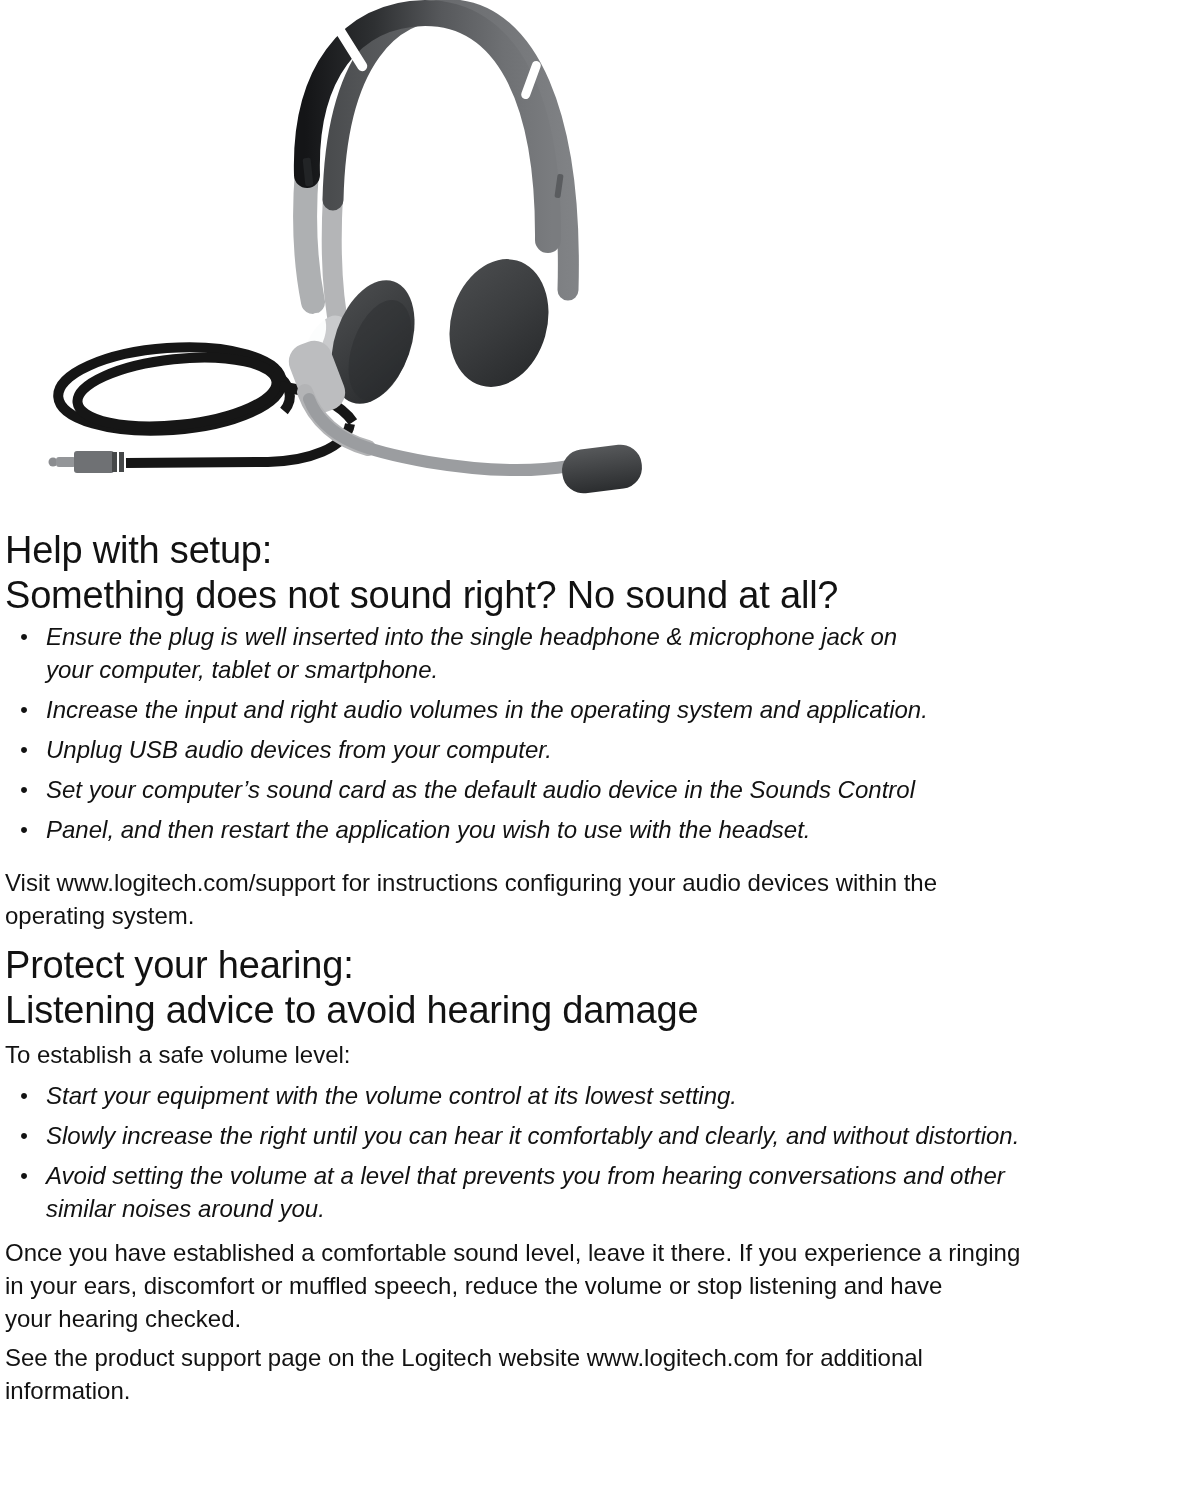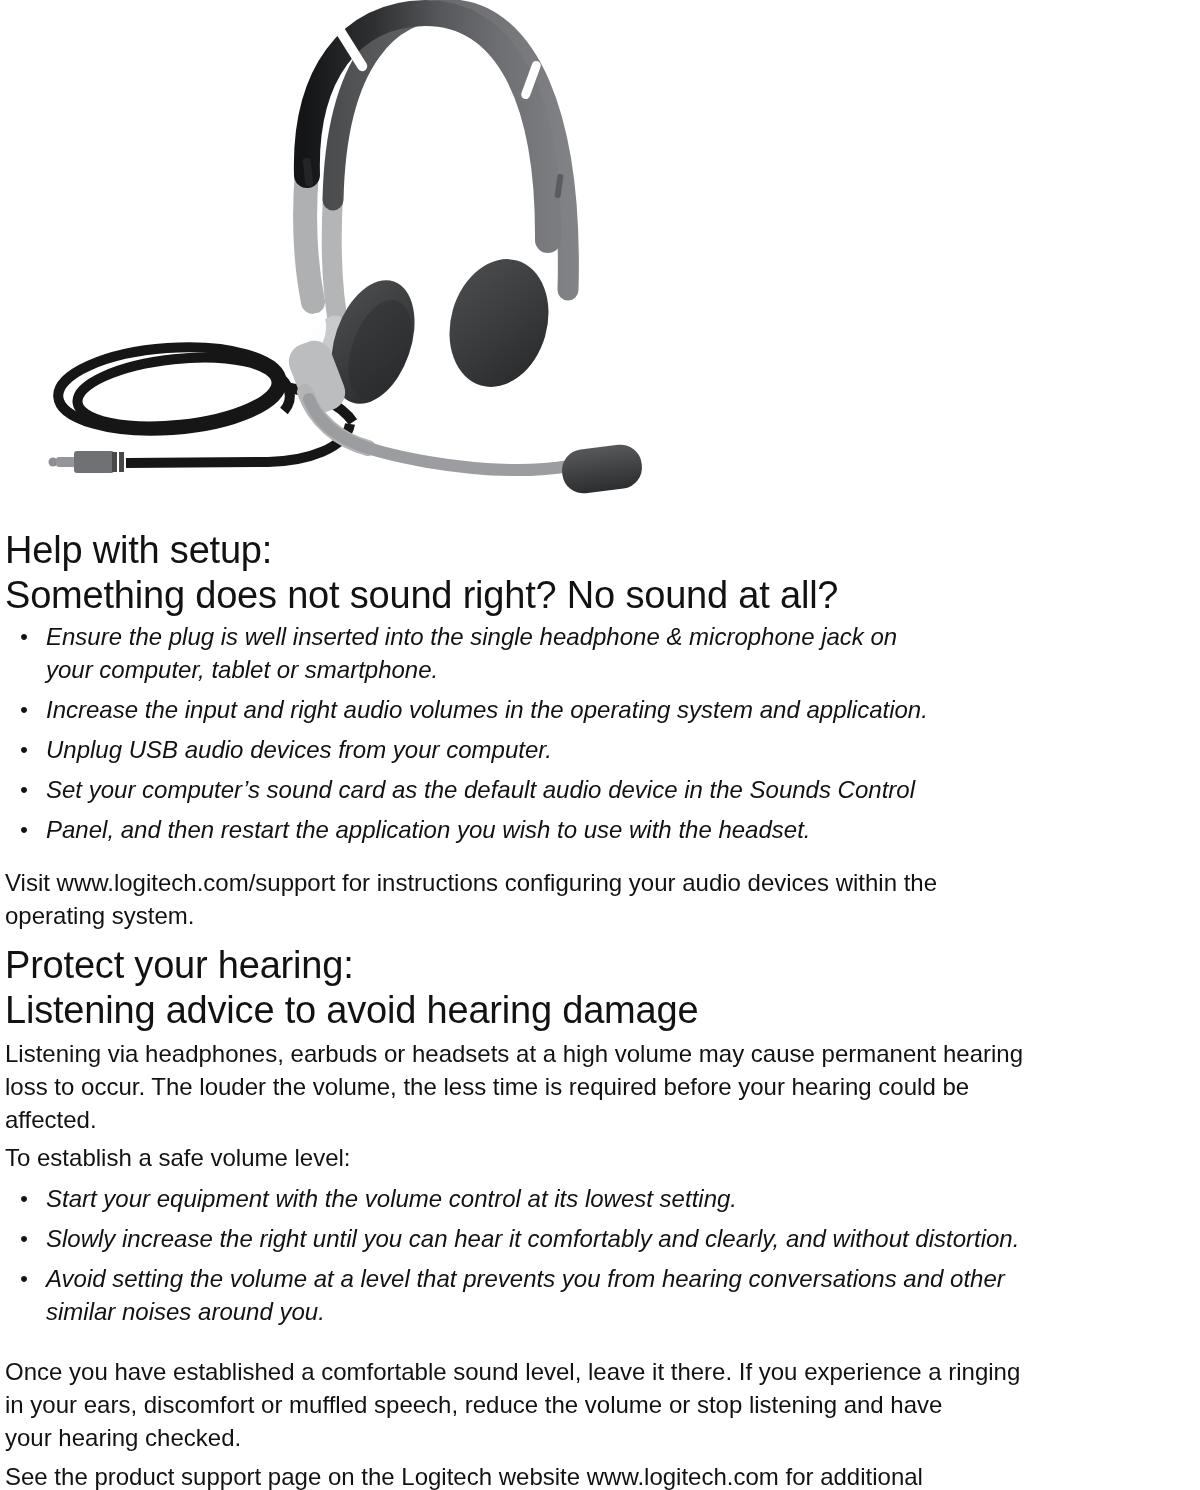--- a/index.html
+++ b/index.html
@@ -32,21 +32,21 @@
     content:"\2022";
     position:absolute;
     left:15px; top:0;
     font-size:22px;
   }
   .note   { margin-top:20px; }
   .section-hearing { margin-top:11px; }
   .intro  { margin-top:4px; }
   .safe   { margin-top:5px; }
   ul.hearing-list { margin-top:8px; }
-  .outro1 { margin-top:27px; }
+  .outro1 { margin-top:11px; }
   .outro2 { margin-top:6px; }
 </style>
 </head>
 <body>
 
 <svg class="illustration" viewBox="0 0 1200 510" xmlns="http://www.w3.org/2000/svg" aria-hidden="true">
   <defs>
     <linearGradient id="gBandA" gradientUnits="userSpaceOnUse" x1="305" y1="140" x2="552" y2="140">
       <stop offset="0" stop-color="#141517"></stop>
       <stop offset="0.28" stop-color="#2e3032"></stop>
@@ -128,23 +128,20 @@
       <li>Set your computer’s sound card as the default audio device in the Sounds Control</li>
       <li>Panel, and then restart the application you wish to use with the headset.</li>
     </ul>
     <p class="body note">Visit www.logitech.com/support for instructions configuring your audio devices within the
 operating system.</p>
   </section>
 
   <section class="section-hearing">
     <div class="h">Protect your hearing:</div>
     <div class="h">Listening advice to avoid hearing damage</div>
-    <p class="body intro">Listening via headphones, earbuds or headsets at a high volume may cause permanent hearing
-loss to occur. The louder the volume, the less time is required before your hearing could be
-affected.</p>
     <p class="body safe">To establish a safe volume level:</p>
     <ul class="hearing-list">
       <li>Start your equipment with the volume control at its lowest setting.</li>
       <li>Slowly increase the right until you can hear it comfortably and clearly, and without distortion.</li>
       <li>Avoid setting the volume at a level that prevents you from hearing conversations and other
 similar noises around you.</li>
     </ul>
     <p class="body outro1">Once you have established a comfortable sound level, leave it there. If you experience a ringing
 in your ears, discomfort or muffled speech, reduce the volume or stop listening and have
 your hearing checked.</p>

